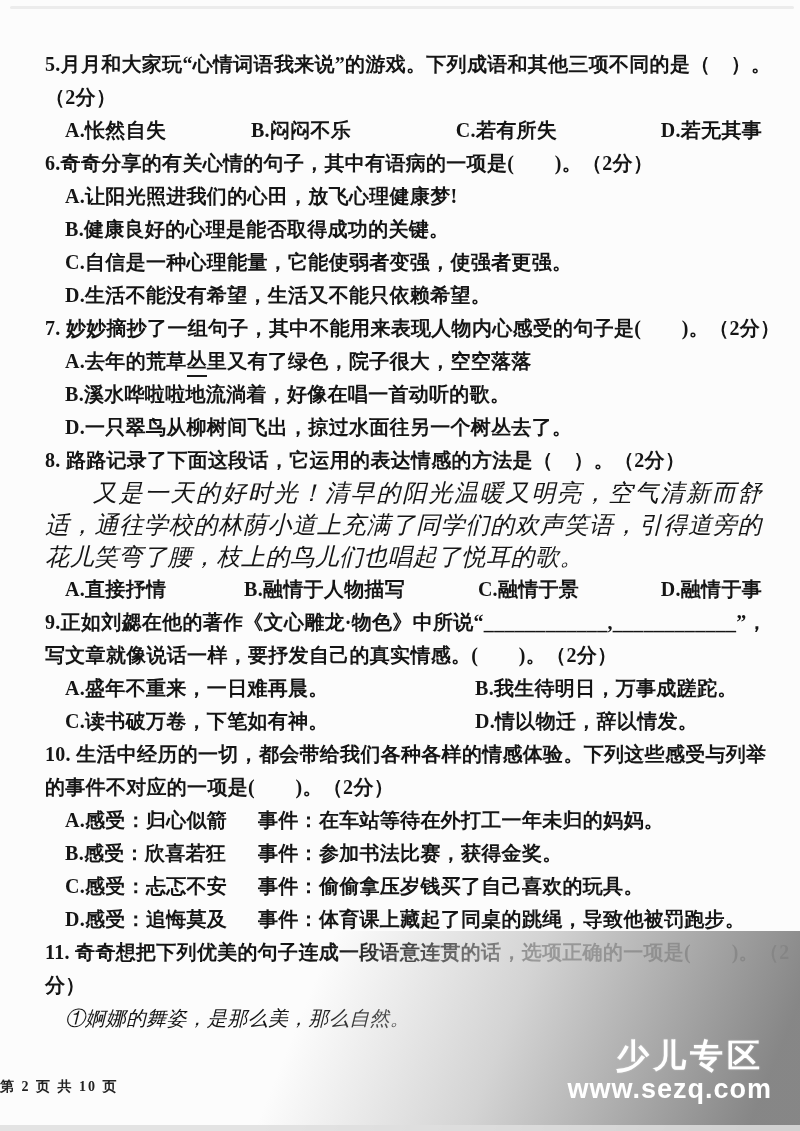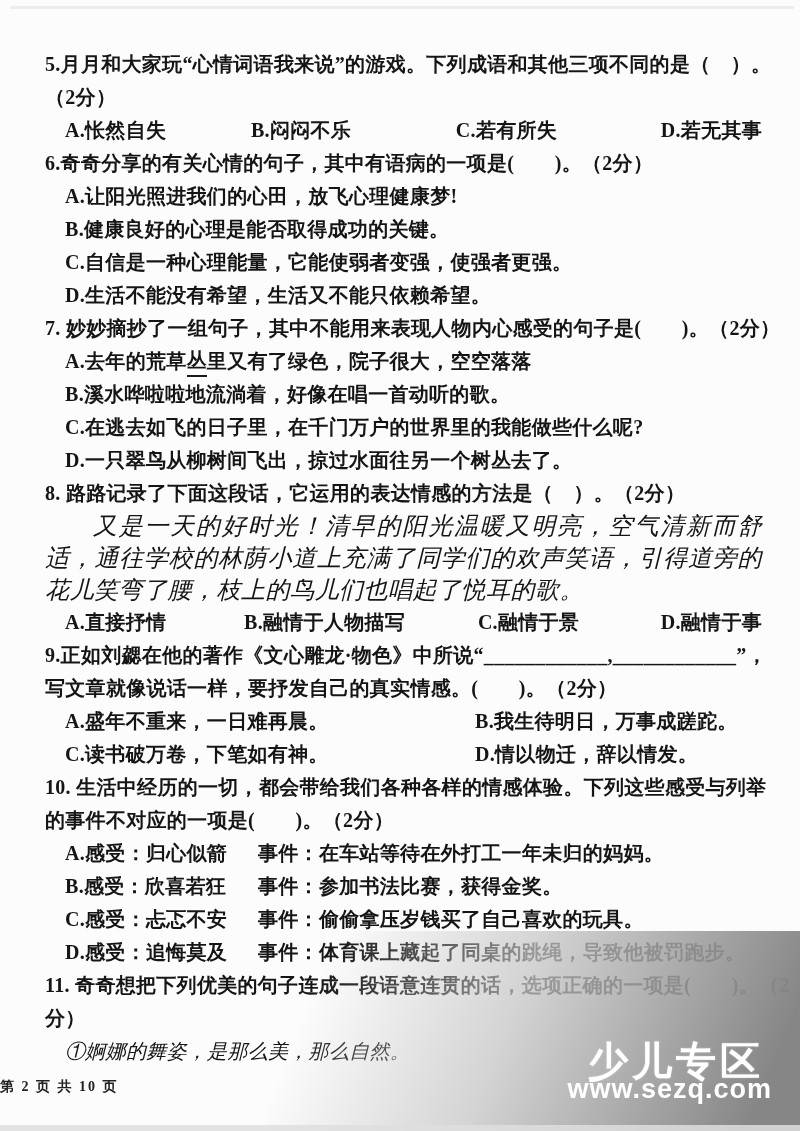--- a/index.html
+++ b/index.html
@@ -40,21 +40,21 @@
     pointer-events:none;
   }
   .bottom-strip{position:absolute;left:0;right:0;bottom:0;height:6px;background:#dedede;opacity:.85;}
   .footer{
     position:absolute;left:0;right:0;top:1078px;
     text-align:left;font-size:14px;font-weight:600;letter-spacing:2px;color:#222;
   }
   .wm-brand{
     position:absolute;right:36px;top:1034px;
     font-family:"Liberation Sans","DejaVu Sans",sans-serif;
-    font-size:40px;font-weight:800;letter-spacing:4px;color:#ffffff;
+    font-size:33px;font-weight:800;letter-spacing:4px;color:#ffffff;
     text-shadow:0 0 2px rgba(255,255,255,0.4);
   }
   .wm-url{
     position:absolute;right:28px;top:1074px;
     font-family:"Liberation Sans","DejaVu Sans",sans-serif;
     font-size:27px;font-weight:700;letter-spacing:1px;color:#ffffff;
   }
 </style>
 </head>
 <body>
@@ -79,21 +79,20 @@
     <div class="line indent">C.自信是一种心理能量，它能使弱者变强，使强者更强。</div>
     <div class="line indent">D.生活不能没有希望，生活又不能只依赖希望。</div>
 
     <div class="line">7. 妙妙摘抄了一组句子，其中不能用来表现人物内心感受的句子是(　　)。（2分）</div>
     <div class="line indent">
       <span>A.去年的荒草</span>
         <span class="u-mark">丛</span>
         <span>里又有了绿色，院子很大，空空落落</span>
     </div>
     <div class="line indent">B.溪水哗啦啦地流淌着，好像在唱一首动听的歌。</div>
-    <div class="line indent">C.在逃去如飞的日子里，在千门万户的世界里的我能做些什么呢?</div>
     <div class="line indent">D.一只翠鸟从柳树间飞出，掠过水面往另一个树丛去了。</div>
 
     <div class="line">8. 路路记录了下面这段话，它运用的表达情感的方法是（　）。（2分）</div>
     <div class="passage">又是一天的好时光！清早的阳光温暖又明亮，空气清新而舒适，通往学校的林荫小道上充满了同学们的欢声笑语，引得道旁的花儿笑弯了腰，枝上的鸟儿们也唱起了悦耳的歌。</div>
     <div class="line indent opt-row q8row">
       <span class="o1">A.直接抒情</span>
       <span class="o2">B.融情于人物描写</span>
       <span class="o3">C.融情于景</span>
       <span class="o4">D.融情于事</span>
     </div>

